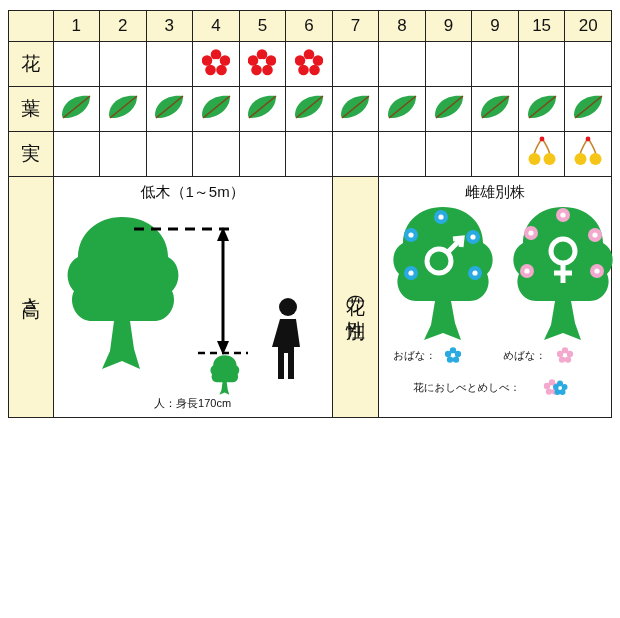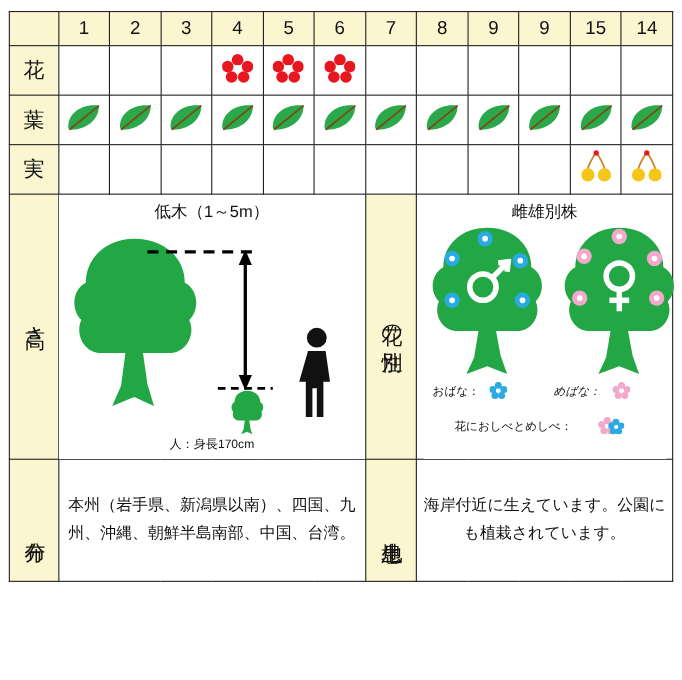--- a/index.html
+++ b/index.html
@@ -56,21 +56,21 @@
     <td class="hdr">2</td>
     <td class="hdr">3</td>
     <td class="hdr">4</td>
     <td class="hdr">5</td>
     <td class="hdr">6</td>
     <td class="hdr">7</td>
     <td class="hdr">8</td>
     <td class="hdr">9</td>
     <td class="hdr">9</td>
     <td class="hdr">15</td>
-    <td class="hdr">14</td>
+    <td class="hdr">20</td>
   </tr>
 
   <tr>
     <td class="rowlabel">花</td>
     <td class="cell"></td>
     <td class="cell"></td>
     <td class="cell"></td>
     <td class="cell">
       <svg width="28" height="28" viewBox="0 0 28 28">
         <g fill="#e8171f">
@@ -290,21 +290,21 @@
         <svg width="16" height="16" viewBox="0 0 16 16" style="position:absolute;left:66px;top:-2px;">
           <g fill="#29abe2">
                   <circle cx="8" cy="3.4" r="3.2"></circle>
                   <circle cx="13" cy="7" r="3.2"></circle>
                   <circle cx="11" cy="12.6" r="3.2"></circle>
                   <circle cx="5" cy="12.6" r="3.2"></circle>
                   <circle cx="3" cy="7" r="3.2"></circle>
                 </g>
           <circle cx="8" cy="8" r="1.8" fill="#fff"></circle>
         </svg>
-        <span style="position:absolute;left:124px;font-style:italic;">めばな：</span>
+        <span style="position:absolute;left:124px;">めばな：</span>
         <svg width="16" height="16" viewBox="0 0 16 16" style="position:absolute;left:178px;top:-2px;">
           <g fill="#f3a8cd">
                   <circle cx="8" cy="3.4" r="3.2"></circle>
                   <circle cx="13" cy="7" r="3.2"></circle>
                   <circle cx="11" cy="12.6" r="3.2"></circle>
                   <circle cx="5" cy="12.6" r="3.2"></circle>
                   <circle cx="3" cy="7" r="3.2"></circle>
                 </g>
           <circle cx="8" cy="8" r="1.8" fill="#fff"></circle>
         </svg>
@@ -325,26 +325,16 @@
                   <circle cx="19.5" cy="13" r="3"></circle>
                   <circle cx="14.5" cy="13" r="3"></circle>
                   <circle cx="13" cy="8" r="3"></circle>
                 </g>
           <circle cx="17" cy="9" r="1.7" fill="#fff"></circle>
         </svg>
       </div>
     </td>
   </tr>
 
-  <tr>
-    <td class="vlabel">
-      <span style="writing-mode:vertical-rl;display:inline-block;">分布</span>
-    </td>
-    <td class="panel distbox" colspan="6">本州（岩手県、新潟県以南）、四国、九州、沖縄、朝鮮半島南部、中国、台湾。</td>
-    <td class="vlabel">
-      <span style="writing-mode:vertical-rl;display:inline-block;">生息地</span>
-    </td>
-    <td class="panel habbox" colspan="5">海岸付近に生えています。公園にも植栽されています。</td>
-  </tr>
 </tbody>
     </table>
 
 </div>
 
 </body></html>

